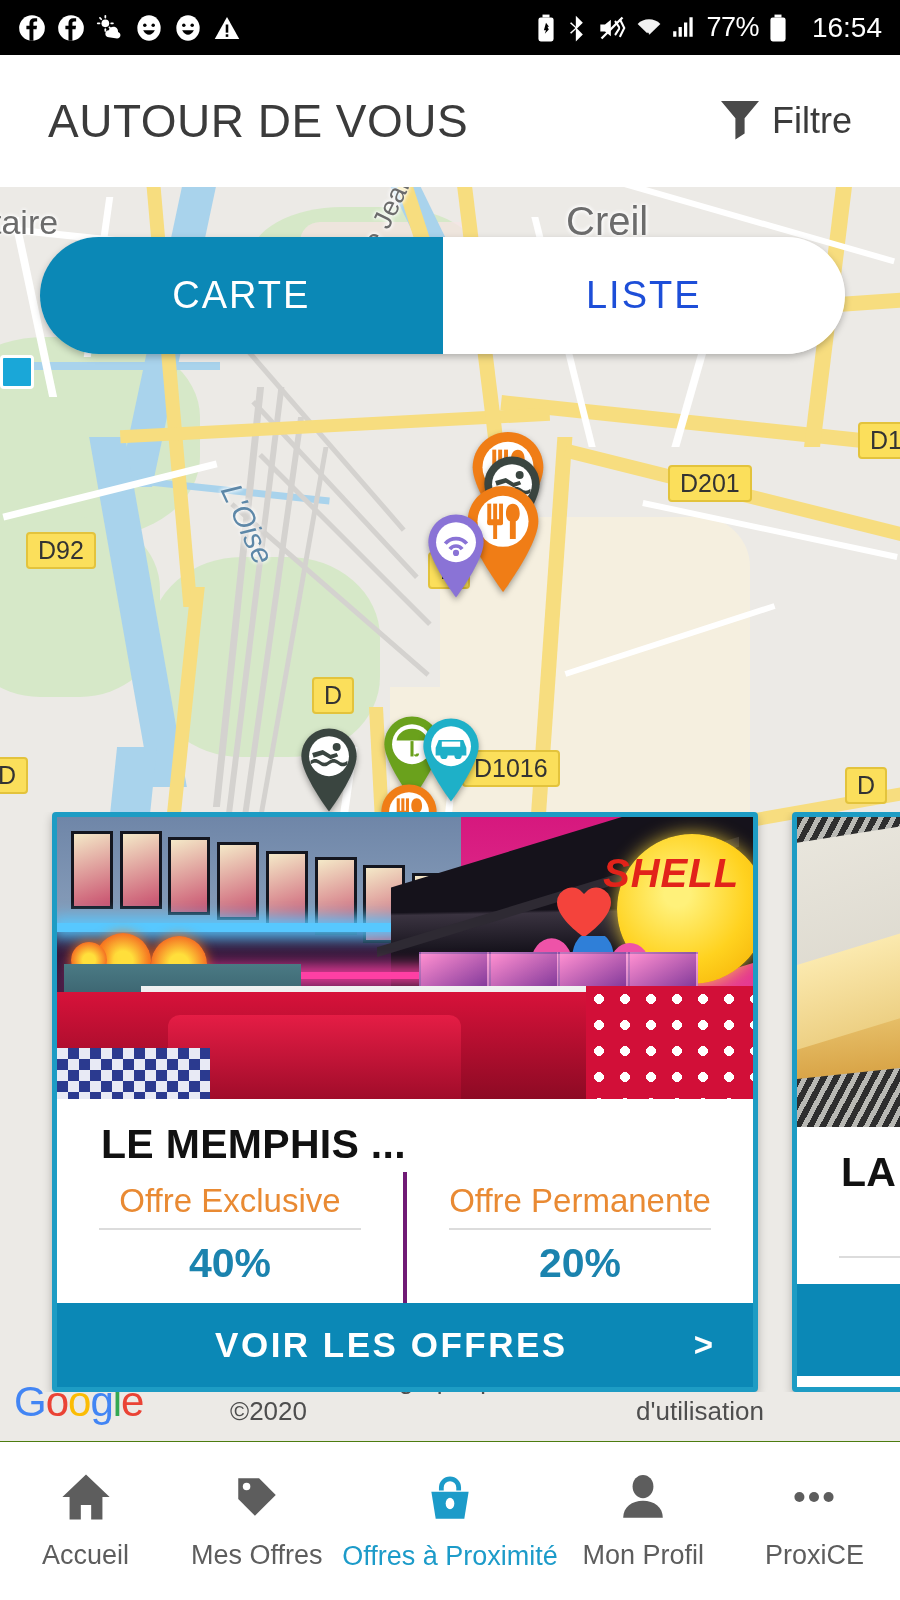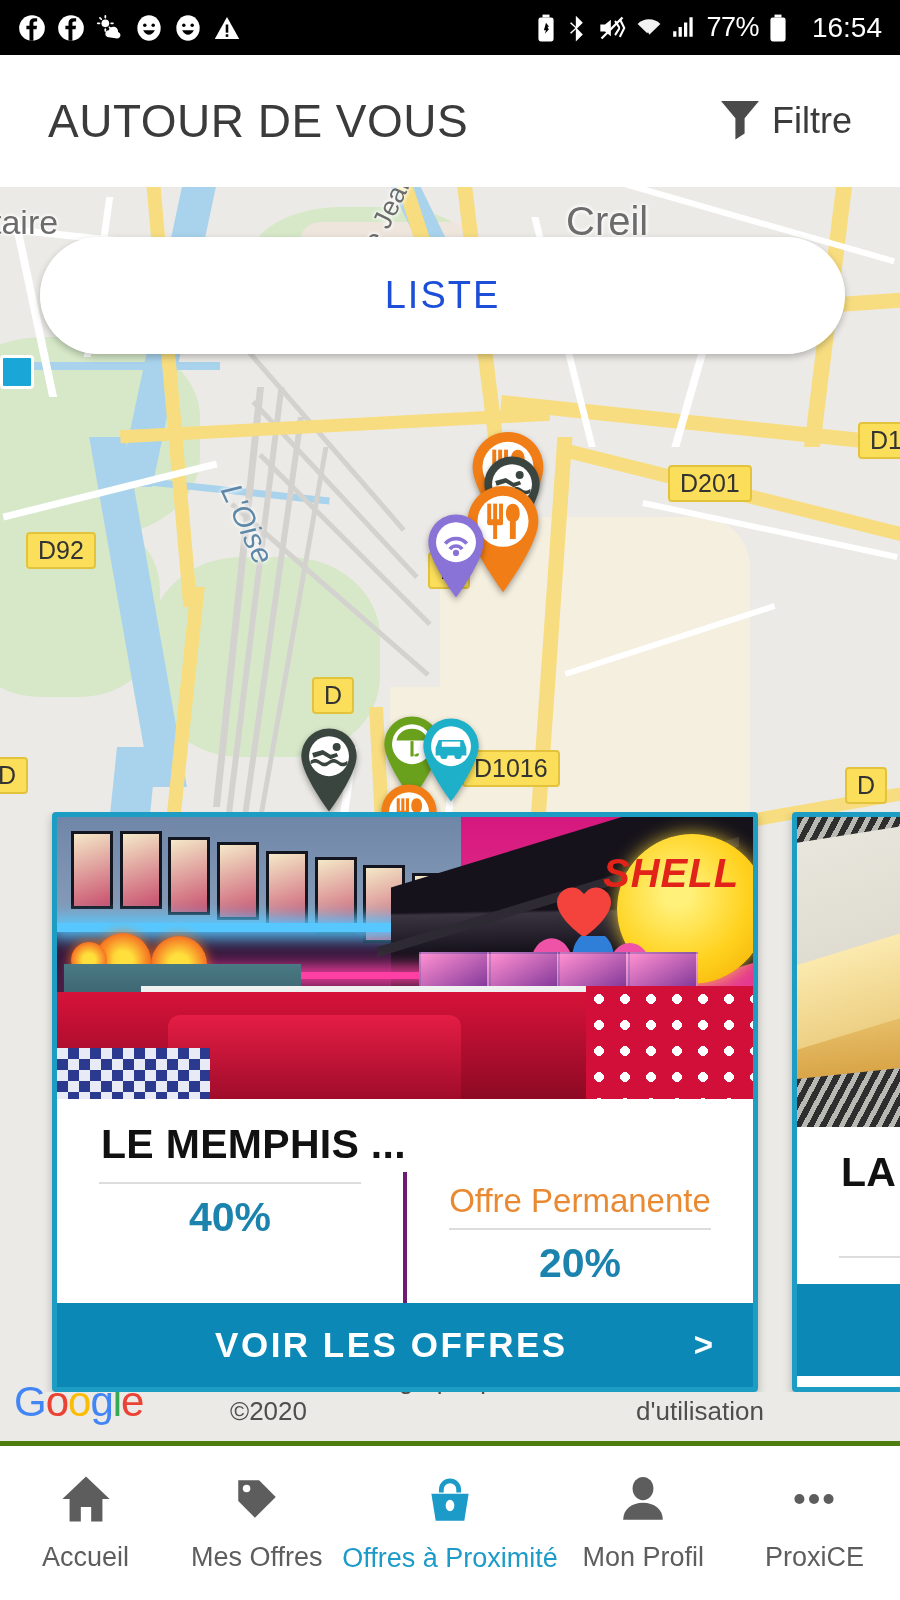--- a/index.html
+++ b/index.html
@@ -190,21 +190,21 @@
     background:linear-gradient(180deg,#f6dd8e,#d9a548); border-radius:6px;
     transform:rotate(-6deg); }
   .ch-slice{ position:absolute; left:-8%; top:38%; width:46%; height:26%;
     background:linear-gradient(180deg,#fbe9ae,#edd084); transform:rotate(-17deg);
     border-radius:4px; }
 
   
   .bottom-nav{
     position:absolute; bottom:0; left:0; width:900px; height:159px;
     background:#ffffff; display:flex; align-items:center;
-    border-top:5px solid #4d7c0f;
+    border-top:1px solid #4d7c0f;
   }
   .nav-item{
     flex:1; display:flex; flex-direction:column; align-items:center;
     justify-content:center; gap:14px;
   }
   .nav-label{ font-size:27px; color:#5d5d5d; white-space:nowrap; }
   .nav-item.active .nav-label{ color:#1c9bc9; }
 </style>
 </head>
 <body>
@@ -532,20 +532,21 @@
     <span style="color:#4285F4;">G</span><span style="color:#EA4335;">o</span><span style="color:#FBBC05;">o</span><span style="color:#4285F4;">g</span><span style="color:#34A853;">l</span><span style="color:#EA4335;">e</span>
   </div>
 
   <div class="attrib">
     <span>Données cartographiques ©2020</span>
     <span>Conditions d'utilisation</span>
   </div>
 </div>
 
 <div class="seg">
+  <div class="seg-btn active">CARTE</div>
   <div class="seg-btn inactive">LISTE</div>
 </div>
 
 <div class="carousel">
 
   <div class="offer-card">
     <div class="card-photo">
       <div class="diner">
         <div class="d-wall"></div>
         <div class="d-wall2"></div>
@@ -595,20 +596,21 @@
         <div class="d-booth"></div>
         <div class="d-booth2"></div>
         <div class="d-floorchk"></div>
         <div class="d-dots"></div>
       </div>
     </div>
     <div class="card-body">
       <div class="card-title">LE MEMPHIS ...</div>
       <div class="offers-row">
         <div class="offer-col">
+          <div class="offer-name">Offre Exclusive</div>
           <div class="offer-rule"></div>
           <div class="offer-val">40%</div>
         </div>
         <div class="offer-col">
           <div class="offer-name">Offre Permanente</div>
           <div class="offer-rule"></div>
           <div class="offer-val">20%</div>
         </div>
       </div>
     </div>

